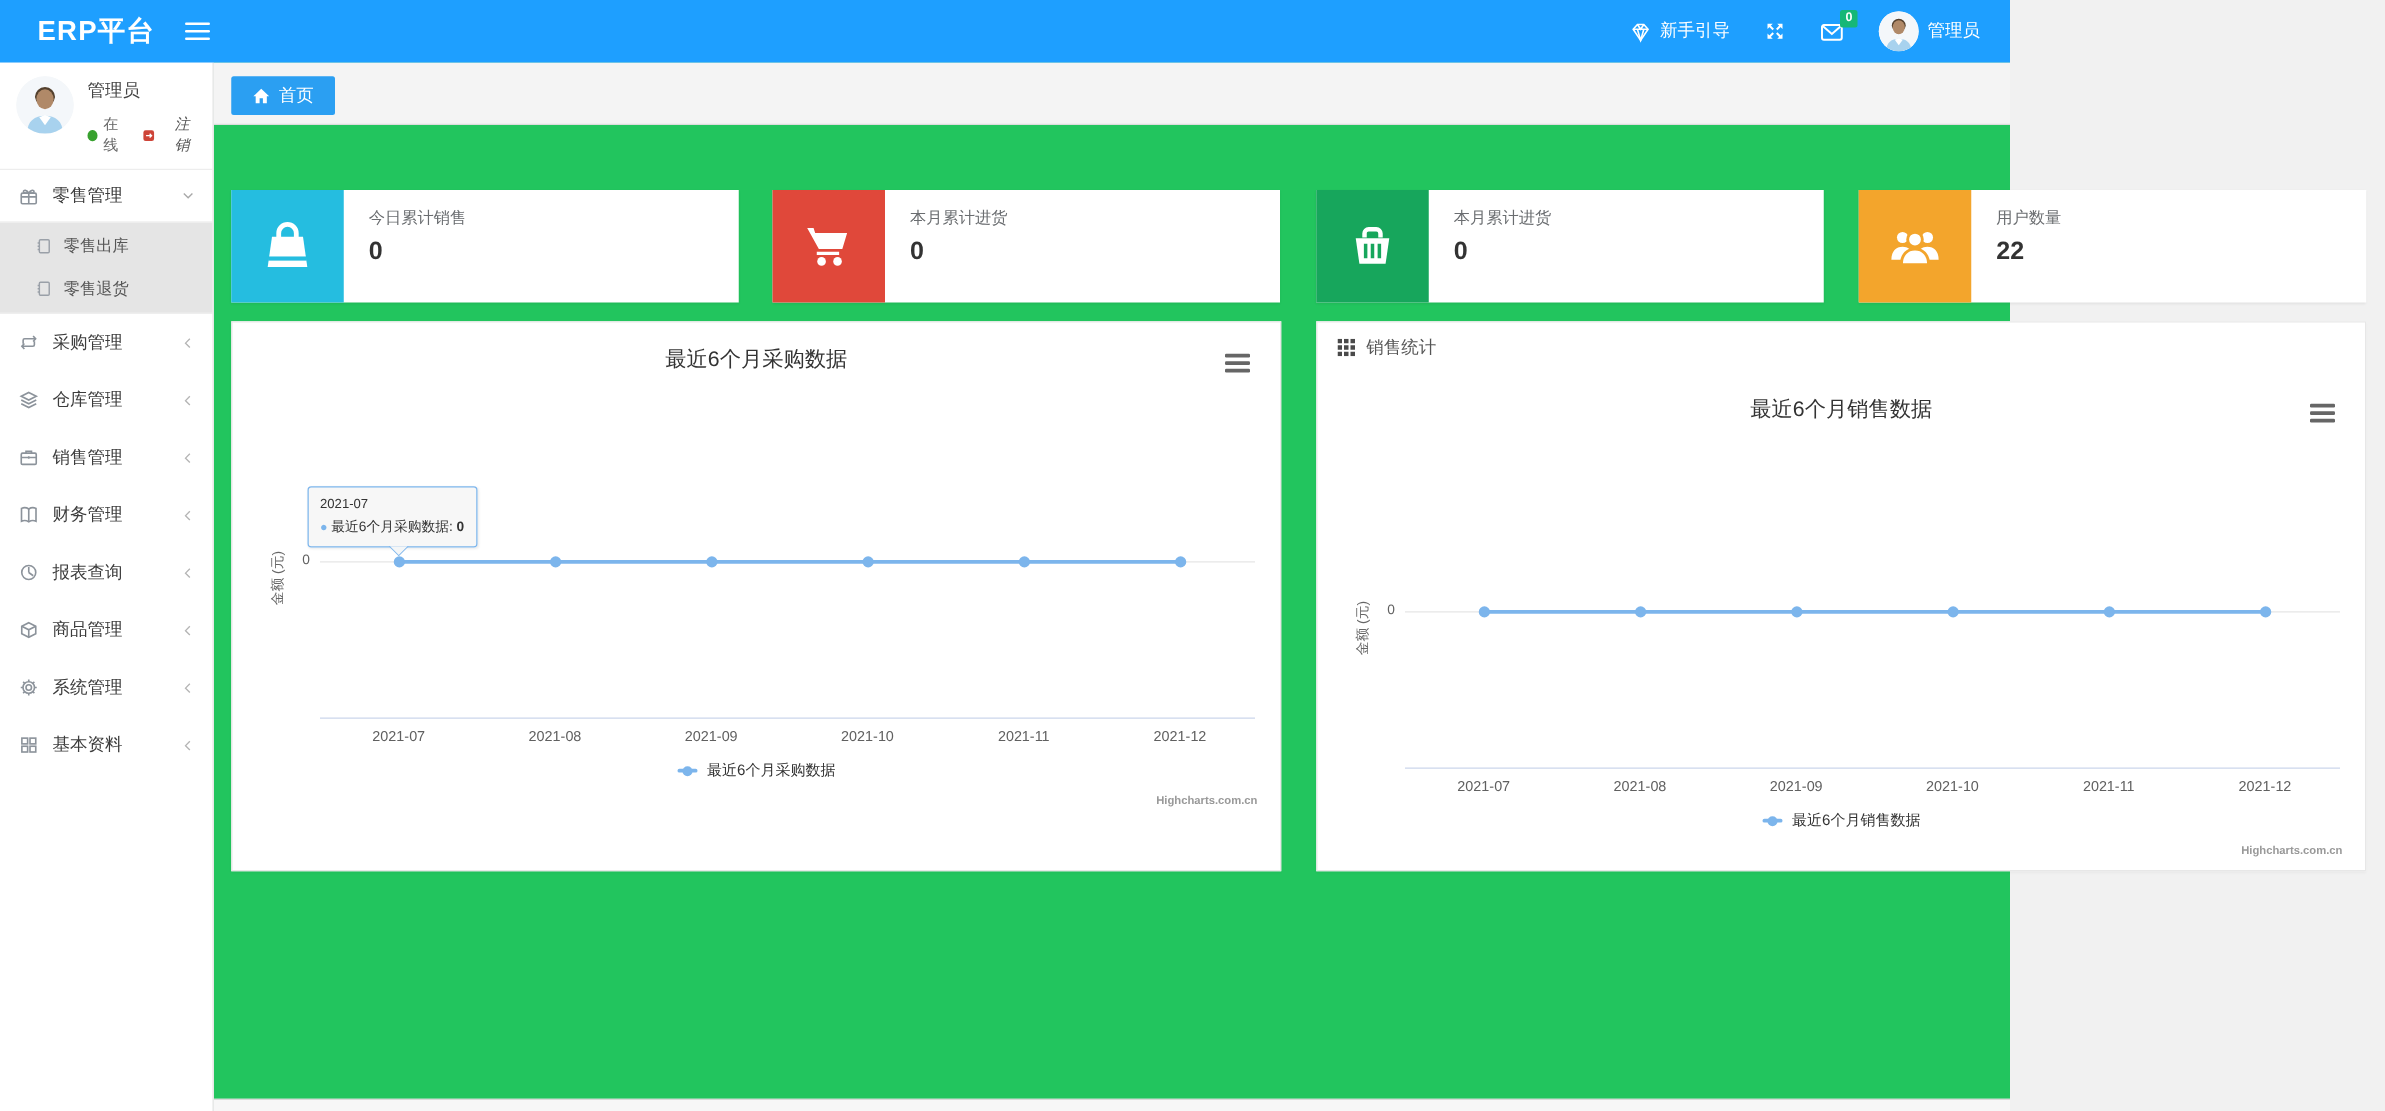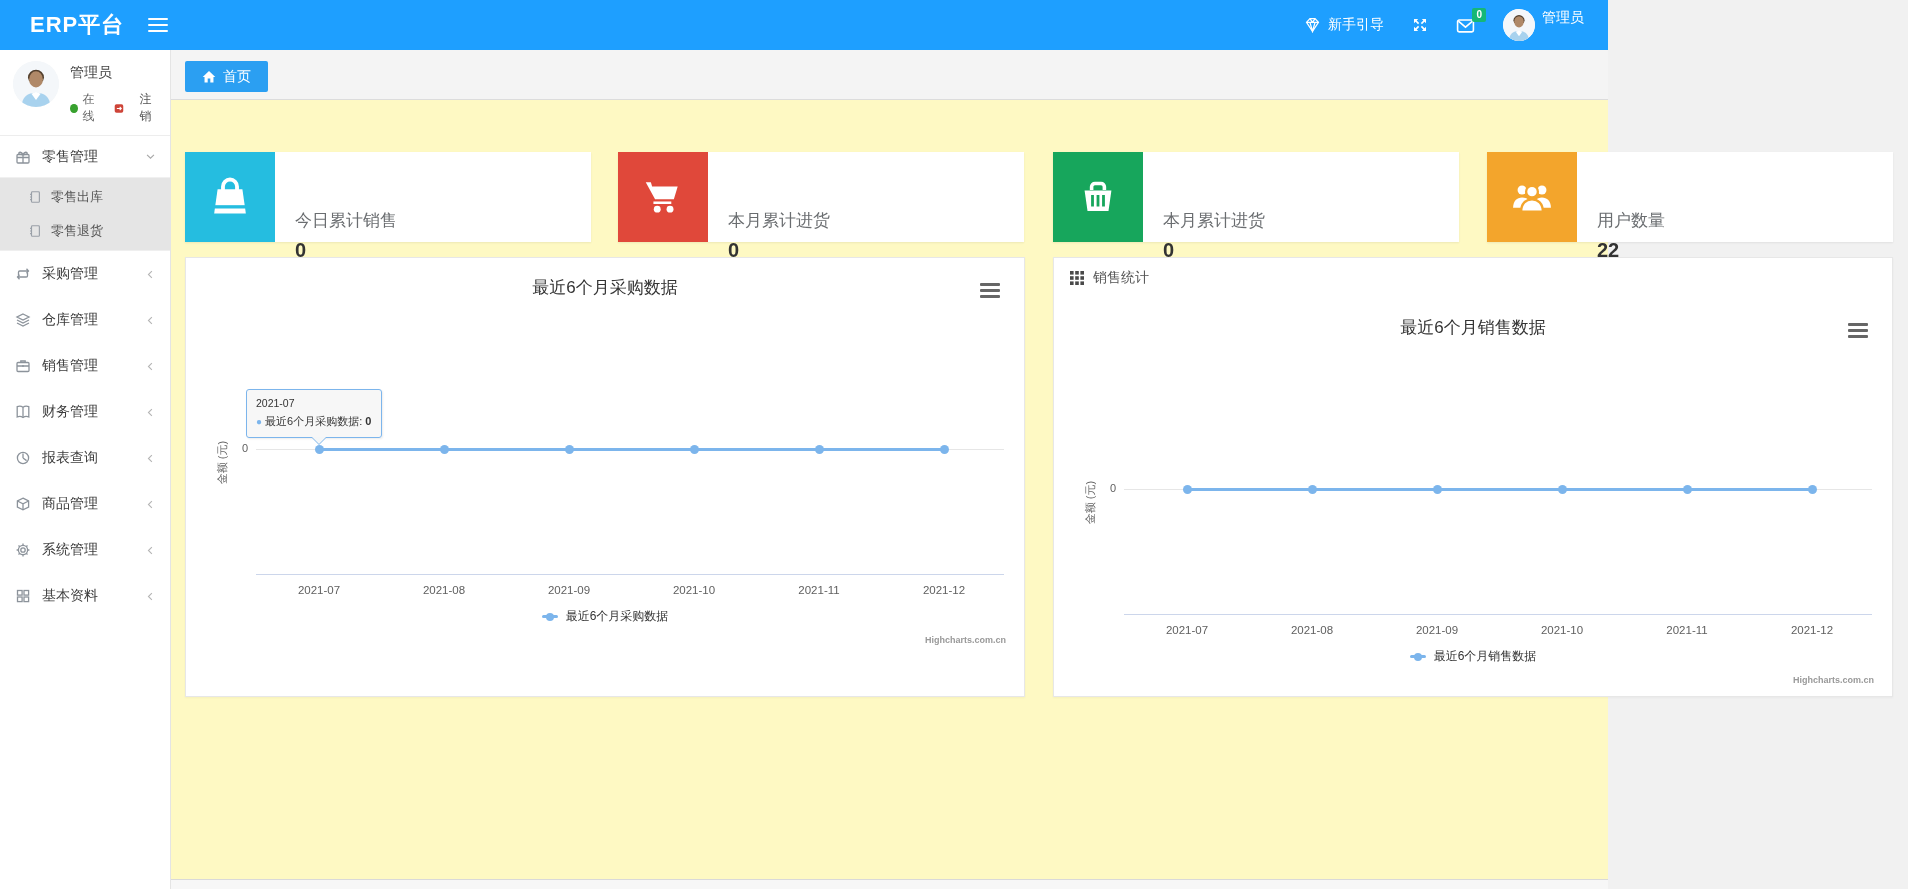--- a/index.html
+++ b/index.html
@@ -6,54 +6,54 @@
   * { margin:0; padding:0; box-sizing:border-box; }
   html,body { width:1908px; height:889px; overflow:hidden; font-family:"Liberation Sans","DejaVu Sans",sans-serif; background:#f1f1f1; }
   .stage { position:relative; width:1608px; height:889px; }
 
   
   .navbar { position:absolute; top:0; left:0; width:100%; height:50px; background:#1E9FFF; display:flex; align-items:center; color:#fff; z-index:30; }
   .logo { padding-left:30px; font-size:22px; font-weight:bold; letter-spacing:1px; }
   .menu-toggle { margin-left:24px; width:20px; cursor:pointer; display:inline-block; }
   .menu-toggle span { display:block; height:2.5px; background:#fff; border-radius:1px; margin:3.5px 0; }
   .nav-right { margin-left:auto; display:flex; align-items:center; gap:28px; padding-right:24px; font-size:14px; }
-  .nav-item { display:flex; align-items:flex-start; gap:7px; cursor:pointer; }
+  .nav-item { display:flex; align-items:center; gap:7px; cursor:pointer; }
   .mail-wrap { position:relative; cursor:pointer; }
   .badge { position:absolute; top:-9px; right:-11px; background:#16b777; color:#fff; font-size:10px; line-height:1; padding:2px 4px; border-radius:2px; font-weight:bold; }
   .avatar-sm { width:32px; height:32px; border-radius:50%; background:#fdfdfd; overflow:hidden; }
 
   
   .sidebar { position:absolute; top:50px; left:0; width:171px; bottom:0; background:#fff; border-right:1px solid #e4e4e4; z-index:20; }
   .user-panel { display:flex; gap:11px; padding:11px 12px 10px 13px; border-bottom:1px solid #ededed; }
   .avatar-lg { width:46px; height:46px; border-radius:50%; background:#f3f6f8; overflow:hidden; flex:none; }
   .user-name { font-size:14px; color:#444; margin-top:3px; }
   .user-status { display:flex; align-items:center; gap:5px; margin-top:9px; font-size:12px; color:#666; }
   .dot-online { width:9px; height:9px; border-radius:50%; background:#38a12f; display:inline-block; }
-  .logout { display:flex; align-items:center; gap:16px; margin-left:6px; cursor:pointer; color:#555; }
+  .logout { display:flex; align-items:center; gap:16px; margin-left:6px; cursor:pointer; color:#555;font-style:italic; }
   .menu { list-style:none; }
   .menu-item { height:42px; display:flex; align-items:center; gap:11px; padding:0 13px 0 15px; font-size:14px; color:#3c3c3c; cursor:pointer; }
   .menu-item.tall { height:46px; }
   .menu-item .mlabel { flex:1; }
   .micon { width:16px; height:16px; flex:none; display:inline-flex; }
   .chev { width:12px; height:14px; flex:none; display:inline-flex; align-items:center; }
   .group-open { border-bottom:1px solid #f0f0f0; }
   .submenu { list-style:none; background:#e5e5e5; border-bottom:1px solid #efefef; padding:2px 0; }
   .submenu-item { height:34px; display:flex; align-items:center; gap:9px; padding-left:28px; font-size:13px; color:#555; cursor:pointer; }
   .micon.sm { width:14px; height:14px; }
 
   
-  .main { position:absolute; top:50px; left:171px; right:0; bottom:0; background:#fef9c3; }
+  .main { position:absolute; top:50px; left:171px; right:0; bottom:0; background:#22c55e; }
   .tab-strip { position:relative; height:50px; background:#f4f4f4; border-bottom:1px solid #dcdcdc; }
   .tab { position:absolute; left:14px; top:11px; height:31px; padding:0 17px; background:#2b9ff2; color:#fff; font-size:14px; display:flex; align-items:center; gap:7px; border-radius:2px; cursor:pointer; }
 
   
   .card { position:absolute; top:102px; width:406px; height:90px; background:#fff; display:flex; box-shadow:0 1px 2px rgba(0,0,0,.07); }
   .card-icon { width:90px; height:90px; flex:none; display:flex; align-items:center; justify-content:center; }
   .card-body { padding:13px 0 0 20px; }
-  .card-label { font-size:17px; color:#6a6d70;margin-top:44px; }
+  .card-label { font-size:13px; color:#6a6d70; }
   .card-value { font-size:20px; font-weight:bold; color:#333; margin-top:7px; }
 
   
   .panel { position:absolute; top:207px; width:840px; height:440px; background:#fff; border:1px solid #e7e7e7; box-shadow:0 1px 2px rgba(0,0,0,.04); }
   .panel-header { height:40px; display:flex; align-items:center; gap:9px; padding:0 16px; font-size:14px; color:#555; }
   .chart-wrap { position:relative; margin:0 16px; height:398px; font-family:"Liberation Sans","DejaVu Sans",sans-serif; }
   .chart-title { position:absolute; top:18px; left:0; right:0; text-align:center; font-size:17px; color:#333; }
   .chart-menu { position:absolute; top:20px; right:6px; width:24px; height:22px; background:transparent; border:none; cursor:pointer; padding:2px; }
   .chart-menu span { display:block; height:3.5px; background:#666; border-radius:1px; margin:2.6px 0; }
   .chart-area { position:absolute; inset:0; }

